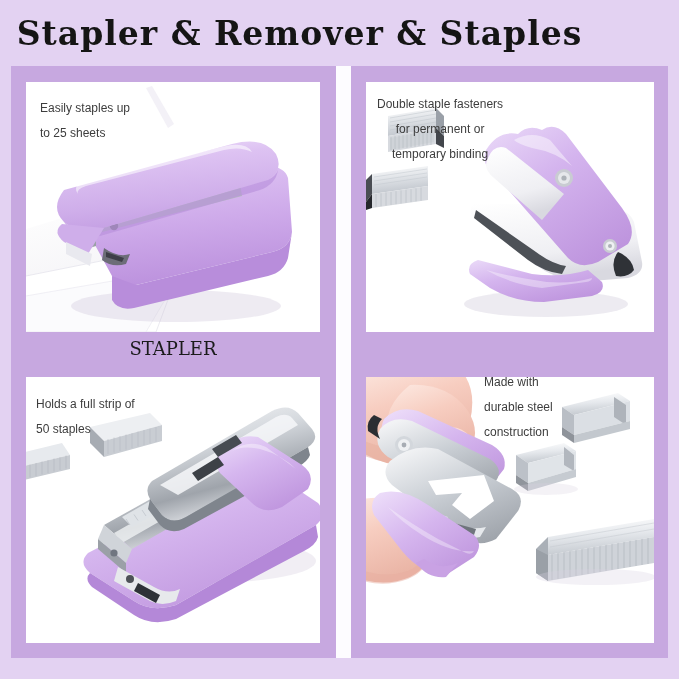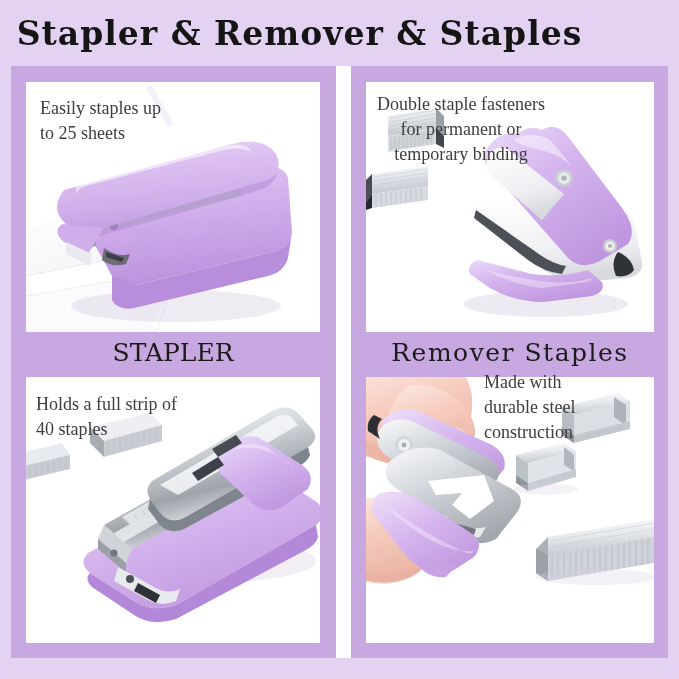--- a/index.html
+++ b/index.html
@@ -53,38 +53,38 @@
   }
   .p-tl { left: 26px;  top: 82px;  width: 294px; height: 250px; }
   .p-tr { left: 366px; top: 82px;  width: 288px; height: 250px; }
   .p-bl { left: 26px;  top: 377px; width: 294px; height: 266px; }
   .p-br { left: 366px; top: 377px; width: 288px; height: 266px; }
 
   
   .caption {
     position: absolute;
     z-index: 40;
-    font-family: Liberation Serif, serif;
-    font-size: 18px;
+    font-family: Liberation Sans, sans-serif;
+    font-size: 12px;
     line-height: 25px;
     color: #3d3d3d;
     white-space: pre-line;
     letter-spacing: 0px;
   }
   .cap-tl { left: 40px;  top: 96px; }
   .cap-tr { left: 377px; top: 92px; text-align: center; }
   .cap-bl { left: 36px;  top: 392px; }
   .cap-br { left: 484px; top: 370px; }
 
   
   .section-label {
     position: absolute;
     z-index: 40;
     font-family: "DejaVu Serif", serif;
-    font-size: 25px;
+    font-size: 18px;
     color: #1b1b1b;
     text-align: center;
     white-space: nowrap;
   }
   .lab-left  { left: 26px;  top: 338px; width: 294px; }
   .lab-right { left: 366px; top: 338px; width: 288px; letter-spacing: 1.5px; }
 
   
   .photo { position: absolute; inset: 0; }
   .photo svg { display: block; width: 100%; height: 100%; }
@@ -258,21 +258,20 @@
         <path d="M112 178 Q100 182 104 192 L124 206 Q148 220 178 220 L226 214 Q240 210 236 200 L222 188 Q196 196 166 192 Z" fill="url(#trLav)"></path>
         <path d="M120 188 Q144 202 176 206 L220 200 Q226 199 226 196 Q198 204 168 198 Q142 194 120 188 Z" fill="#ffffff" opacity="0.35"></path>
       </svg>
     </div>
   </div>
   <div class="caption cap-tr">Double staple fasteners
 for permanent or
 temporary binding</div>
 
   <div class="section-label lab-left">STAPLER</div>
-  <div class="section-label lab-right">Remover Staples</div>
 
   <div class="panel p-bl">
     <div class="photo">
       <svg viewBox="0 0 294 266" preserveAspectRatio="none">
         <defs>
           <linearGradient id="blLav" x1="0.1" y1="0" x2="0.7" y2="1">
             <stop offset="0%" stop-color="#ead9f8"></stop>
             <stop offset="40%" stop-color="#d6b7ef"></stop>
             <stop offset="100%" stop-color="#bf95de"></stop>
           </linearGradient>
@@ -362,21 +361,21 @@
         <path d="M166 96 L192 80 L198 88 L172 104 Z" fill="#3d4147"></path>
         <path d="M186 72 L210 58 L216 66 L192 80 Z" fill="#474c52"></path>
 
         <path d="M92 190 L128 210 Q142 218 154 212 L150 224 Q136 230 124 224 L88 204 Z" fill="#e7e9ec"></path>
         <path d="M112 206 L134 218 L130 226 L108 214 Z" fill="#2e3237"></path>
         <circle cx="104" cy="202" r="4" fill="#4d5157"></circle>
       </svg>
     </div>
   </div>
   <div class="caption cap-bl">Holds a full strip of
-40 staples</div>
+50 staples</div>
 
   <div class="panel p-br">
     <div class="photo">
       <svg viewBox="0 0 288 266" preserveAspectRatio="none">
         <defs>
           <linearGradient id="brSkin" x1="0" y1="0" x2="0.4" y2="1">
             <stop offset="0%" stop-color="#fdeae3"></stop>
             <stop offset="45%" stop-color="#f7cdc0"></stop>
             <stop offset="100%" stop-color="#eab5a6"></stop>
           </linearGradient>

